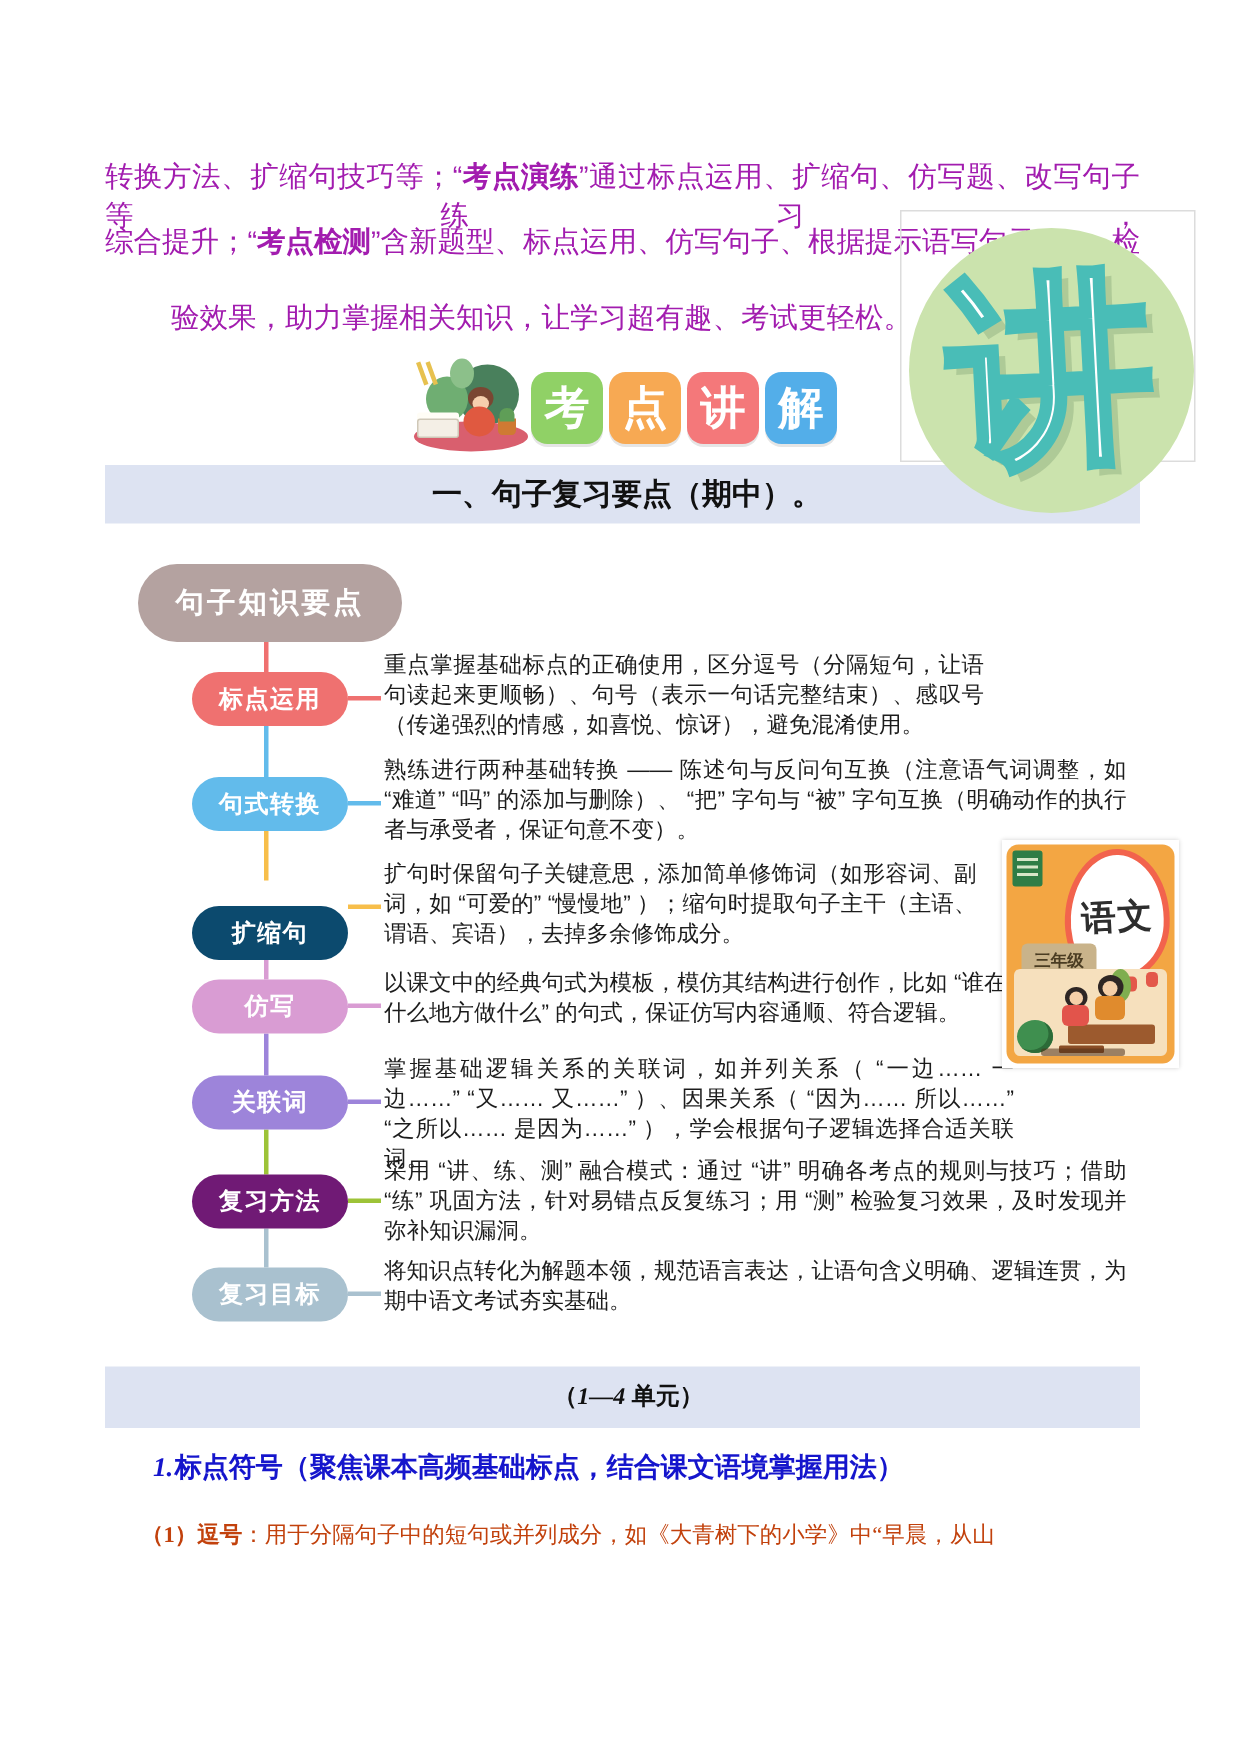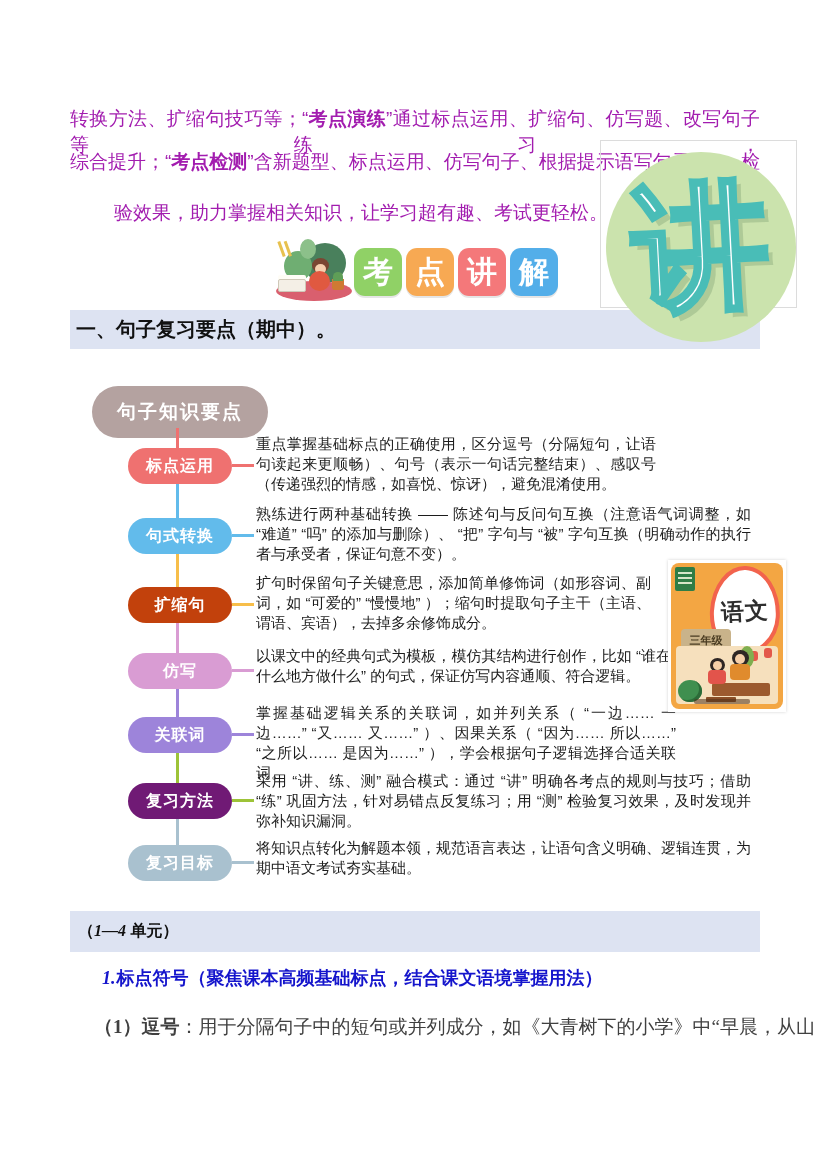--- a/index.html
+++ b/index.html
@@ -27,31 +27,31 @@
 
   
   .banner-illu{position:absolute;left:276px;top:237px;width:76px;height:64px;z-index:2;}
   .illu-part{position:absolute;}
   .banner-boxes{position:absolute;left:354px;top:248px;display:flex;gap:4px;z-index:2;}
   .banner-box{width:48px;height:48px;border-radius:11px;display:flex;align-items:center;justify-content:center;
               color:#fff;font-size:30px;font-weight:bold;box-shadow:0 2px 0 rgba(0,0,0,.10);}
 
   
   .section-bar{position:absolute;left:70px;width:690px;background:#dde3f2;color:#111;
-               font-weight:bold;display:flex;align-items:center;padding-left:6px;box-sizing:border-box;}
+               font-weight:bold;display:flex;align-items:center;padding-left:6px;box-sizing:border-box;justify-content:center;}
   #bar1{top:310px;height:39px;font-size:20px;}
   #bar2{top:911px;height:41px;font-size:20px;}
   .bar-suffix{font-size:16px;font-weight:bold;margin-left:2px;}
   .bar-suffix .rng{font-family:"Liberation Serif",serif;font-style:italic;}
 
   
   .mindmap{position:absolute;left:70px;top:370px;width:690px;height:540px;}
   .mm-root{position:absolute;left:22px;top:6px;width:176px;height:52px;border-radius:26px;
            display:flex;align-items:center;justify-content:center;color:#fff;font-size:19px;
-           font-weight:bold;letter-spacing:2px;margin-top:10px;}
+           font-weight:bold;letter-spacing:2px;}
   .mm-seg{position:absolute;left:106px;width:3px;}
   .mm-pill{position:absolute;left:58px;width:104px;height:36px;border-radius:18px;
            display:flex;align-items:center;justify-content:center;color:#fff;font-size:16px;
            font-weight:bold;letter-spacing:1px;}
   .mm-stub{position:absolute;left:162px;width:22px;height:3px;}
   .mm-desc{position:absolute;left:186px;font-size:15px;line-height:20px;color:#1c1c1c;
            text-align:justify;}
 
   
   .book{position:absolute;left:598px;top:190px;width:118px;height:152px;background:#fff;
@@ -69,21 +69,21 @@
   .bk-grade .g1{font-size:11px;font-weight:bold;}
   .bk-grade .g2{font-size:10px;margin-top:2px;}
   .bk-scene{position:absolute;left:5px;right:5px;bottom:5px;height:58px;background:#f6e0bd;
             border-radius:4px;overflow:hidden;}
   .sc{position:absolute;}
 
   
   .sub-blue{position:absolute;left:102px;top:966px;font-size:18px;font-weight:bold;}
   .sub-blue .num{font-family:"Liberation Serif",serif;font-style:italic;margin-right:1px;}
   .body-item{position:absolute;left:94px;top:1014px;width:670px;font-family:"Liberation Serif",serif;
-             font-size:19px;color:#404040;white-space:nowrap;}
+             font-size:15px;color:#c2410c;white-space:nowrap;}
   .body-item .term{font-weight:bold;}
   .body-item .inum{font-weight:bold;}
 </style>
 </head>
 <body>
 
 <div class="page">
 
   <div class="intro-line justify" id="line1"><span>转换方法、扩缩句技巧等；“</span><b>考点演练</b><span>”通过标点运用、扩缩句、仿写题、改写句子等练习，</span></div>
   <div class="intro-line" id="line2"><span>综合提升；“</span><b>考点检测</b><span>”含新题型、标点运用、仿写句子、根据提示语写句子</span><span class="line2-right">检</span></div>
@@ -125,21 +125,21 @@
     <div class="mm-seg" style="top: 58px; height: 20px; background-color: rgb(239, 113, 112);"></div>
     <div class="mm-seg" style="top: 114px; height: 34px; background-color: rgb(98, 187, 235);"></div>
     <div class="mm-seg" style="top: 184px; height: 33px; background-color: rgb(247, 190, 74);"></div>
     <div class="mm-seg" style="top: 253px; height: 30px; background-color: rgb(217, 156, 211);"></div>
     <div class="mm-seg" style="top: 319px; height: 28px; background-color: rgb(157, 132, 218);"></div>
     <div class="mm-seg" style="top: 383px; height: 30px; background-color: rgb(157, 195, 56);"></div>
     <div class="mm-seg" style="top: 449px; height: 26px; background-color: rgb(169, 193, 207);"></div>
 
     <div class="mm-pill" style="top: 78px; background-color: rgb(239, 113, 112);">标点运用</div>
     <div class="mm-pill" style="top: 148px; background-color: rgb(98, 187, 235);">句式转换</div>
-    <div class="mm-pill" style="top: 217px; background-color: #c2410c;">扩缩句</div>
+    <div class="mm-pill" style="top: 234px; background-color: #0c4a6e;">扩缩句</div>
     <div class="mm-pill" style="top: 283px; background-color: rgb(217, 156, 211);">仿写</div>
     <div class="mm-pill" style="top: 347px; background-color: rgb(157, 132, 218);">关联词</div>
     <div class="mm-pill" style="top: 413px; background-color: #701a75;">复习方法</div>
     <div class="mm-pill" style="top: 475px; background-color: rgb(169, 193, 207);">复习目标</div>
 
     <div class="mm-stub" style="top: 94px; background-color: rgb(239, 113, 112);"></div>
     <div class="mm-stub" style="top: 164px; background-color: rgb(98, 187, 235);"></div>
     <div class="mm-stub" style="top: 233px; background-color: rgb(247, 190, 74);"></div>
     <div class="mm-stub" style="top: 299px; background-color: rgb(217, 156, 211);"></div>
     <div class="mm-stub" style="top: 363px; background-color: rgb(157, 132, 218);"></div>

